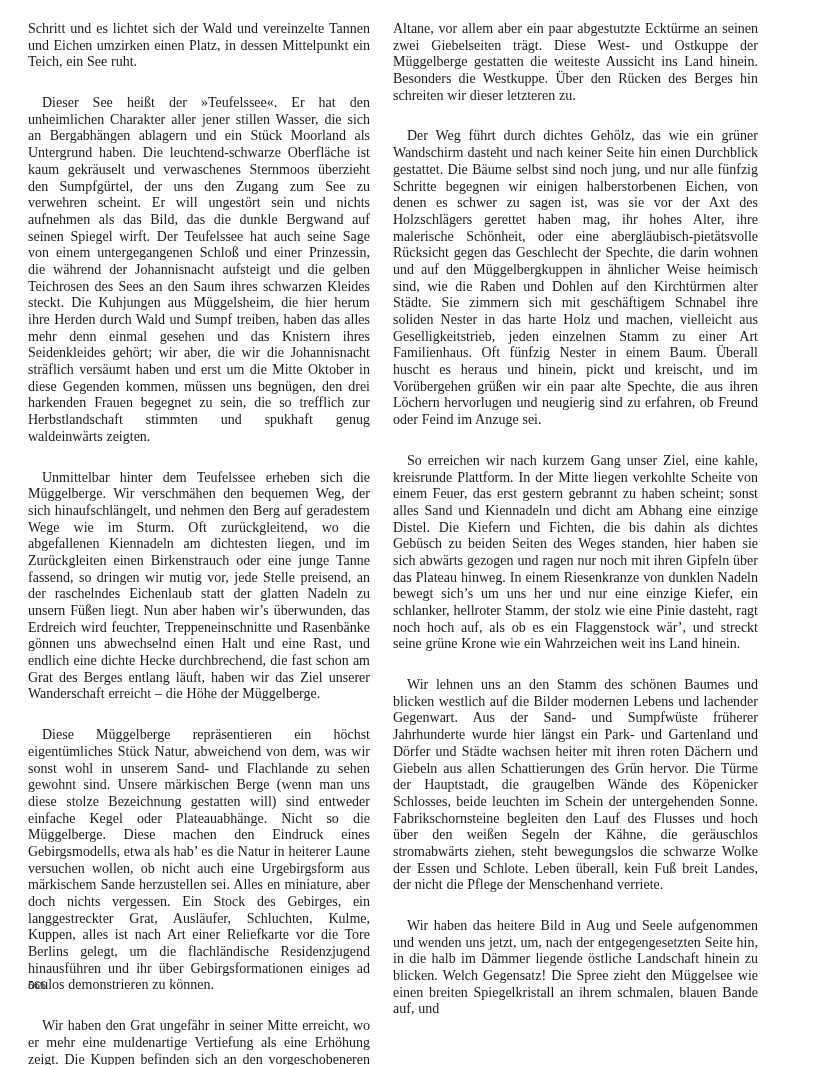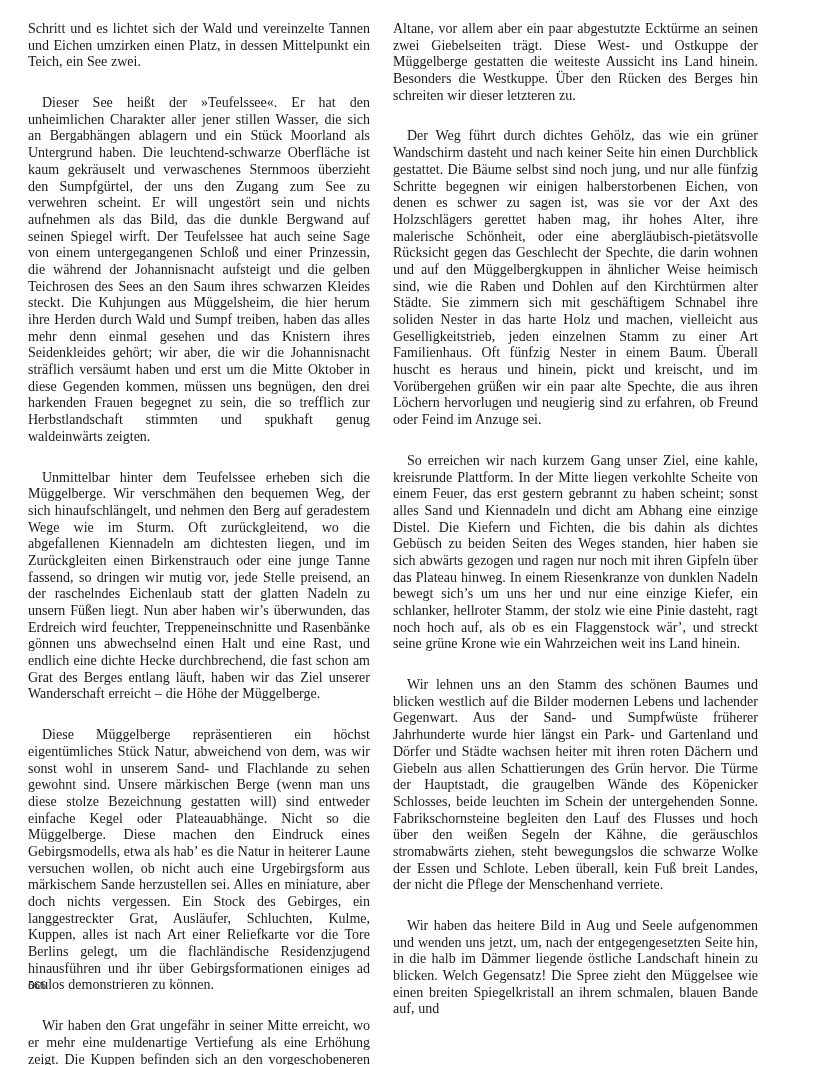--- a/index.html
+++ b/index.html
@@ -49,21 +49,21 @@
     line-height: 14px;
     color: #181818;
   }
 </style>
 </head>
 <body>
 
 <div class="page">
   <div class="columns">
     <div class="column left" id="col-left">
-        <p class="para" lang="de">Schritt und es lichtet sich der Wald und vereinzelte Tannen und Eichen umzirken einen Platz, in dessen Mittelpunkt ein Teich, ein See zwei.</p>
+        <p class="para" lang="de">Schritt und es lichtet sich der Wald und vereinzelte Tannen und Eichen umzirken einen Platz, in dessen Mittelpunkt ein Teich, ein See ruht.</p>
         <p class="para indent" lang="de">Dieser See heißt der »Teufelssee«. Er hat den unheimlichen Charakter aller jener stillen Wasser, die sich an Bergabhängen ablagern und ein Stück Moorland als Untergrund haben. Die leuchtend-schwarze Oberfläche ist kaum gekräuselt und verwaschenes Sternmoos überzieht den Sumpfgürtel, der uns den Zugang zum See zu verwehren scheint. Er will ungestört sein und nichts aufnehmen als das Bild, das die dunkle Bergwand auf seinen Spiegel wirft. Der Teufelssee hat auch seine Sage von einem untergegangenen Schloß und einer Prinzessin, die während der Johannisnacht aufsteigt und die gelben Teichrosen des Sees an den Saum ihres schwarzen Kleides steckt. Die Kuhjungen aus Müggelsheim, die hier herum ihre Herden durch Wald und Sumpf treiben, haben das alles mehr denn einmal gesehen und das Knistern ihres Seidenkleides gehört; wir aber, die wir die Johannisnacht sträflich versäumt haben und erst um die Mitte Oktober in diese Gegenden kommen, müssen uns begnügen, den drei harkenden Frauen begegnet zu sein, die so trefflich zur Herbstlandschaft stimmten und spukhaft genug waldeinwärts zeigten.</p>
         <p class="para indent" lang="de">Unmittelbar hinter dem Teufelssee erheben sich die Müggelberge. Wir verschmähen den bequemen Weg, der sich hinaufschlängelt, und nehmen den Berg auf geradestem Wege wie im Sturm. Oft zurückgleitend, wo die abgefallenen Kiennadeln am dichtesten liegen, und im Zurückgleiten einen Birkenstrauch oder eine junge Tanne fassend, so dringen wir mutig vor, jede Stelle preisend, an der raschelndes Eichenlaub statt der glatten Nadeln zu unsern Füßen liegt. Nun aber haben wir’s überwunden, das Erdreich wird feuchter, Treppeneinschnitte und Rasenbänke gönnen uns abwechselnd einen Halt und eine Rast, und endlich eine dichte Hecke durchbrechend, die fast schon am Grat des Berges entlang läuft, haben wir das Ziel unserer Wanderschaft erreicht – die Höhe der Müggelberge.</p>
         <p class="para indent" lang="de">Diese Müggelberge repräsentieren ein höchst eigentümliches Stück Natur, abweichend von dem, was wir sonst wohl in unserem Sand- und Flachlande zu sehen gewohnt sind. Unsere märkischen Berge (wenn man uns diese stolze Bezeichnung gestatten will) sind entweder einfache Kegel oder Plateauabhänge. Nicht so die Müggelberge. Diese machen den Eindruck eines Gebirgsmodells, etwa als hab’ es die Natur in heiterer Laune versuchen wollen, ob nicht auch eine Urgebirgsform aus märkischem Sande herzustellen sei. Alles en miniature, aber doch nichts vergessen. Ein Stock des Gebirges, ein langgestreckter Grat, Ausläufer, Schluchten, Kulme, Kuppen, alles ist nach Art einer Reliefkarte vor die Tore Berlins gelegt, um die flachländische Residenzjugend hinausführen und ihr über Gebirgsformationen einiges ad oculos demonstrieren zu können.</p>
         <p class="para indent" lang="de">Wir haben den Grat ungefähr in seiner Mitte erreicht, wo er mehr eine muldenartige Vertiefung als eine Erhöhung zeigt. Die Kuppen befinden sich an den vorgeschobeneren Punkten, so daß der ganze Berg einem ausgedehnten alten Schloßbau gleicht, der hohe Erker und</p>
       </div>
     <div class="column right" id="col-right">
         <p class="para" lang="de">Altane, vor allem aber ein paar abgestutzte Ecktürme an seinen zwei Giebelseiten trägt. Diese West- und Ostkuppe der Müggelberge gestatten die weiteste Aussicht ins Land hinein. Besonders die Westkuppe. Über den Rücken des Berges hin schreiten wir dieser letzteren zu.</p>
         <p class="para indent" lang="de">Der Weg führt durch dichtes Gehölz, das wie ein grüner Wandschirm dasteht und nach keiner Seite hin einen Durchblick gestattet. Die Bäume selbst sind noch jung, und nur alle fünfzig Schritte begegnen wir einigen halberstorbenen Eichen, von denen es schwer zu sagen ist, was sie vor der Axt des Holzschlägers gerettet haben mag, ihr hohes Alter, ihre malerische Schönheit, oder eine abergläubisch-pietätsvolle Rücksicht gegen das Geschlecht der Spechte, die darin wohnen und auf den Müggelbergkuppen in ähnlicher Weise heimisch sind, wie die Raben und Dohlen auf den Kirchtürmen alter Städte. Sie zimmern sich mit geschäftigem Schnabel ihre soliden Nester in das harte Holz und machen, vielleicht aus Geselligkeitstrieb, jeden einzelnen Stamm zu einer Art Familienhaus. Oft fünfzig Nester in einem Baum. Überall huscht es heraus und hinein, pickt und kreischt, und im Vorübergehen grüßen wir ein paar alte Spechte, die aus ihren Löchern hervorlugen und neugierig sind zu erfahren, ob Freund oder Feind im Anzuge sei.</p>
         <p class="para indent" lang="de">So erreichen wir nach kurzem Gang unser Ziel, eine kahle, kreisrunde Plattform. In der Mitte liegen verkohlte Scheite von einem Feuer, das erst gestern gebrannt zu haben scheint; sonst alles Sand und Kiennadeln und dicht am Abhang eine einzige Distel. Die Kiefern und Fichten, die bis dahin als dichtes Gebüsch zu beiden Seiten des Weges standen, hier haben sie sich abwärts gezogen und ragen nur noch mit ihren Gipfeln über das Plateau hinweg. In einem Riesenkranze von dunklen Nadeln bewegt sich’s um uns her und nur eine einzige Kiefer, ein schlanker, hellroter Stamm, der stolz wie eine Pinie dasteht, ragt noch hoch auf, als ob es ein Flaggenstock wär’, und streckt seine grüne Krone wie ein Wahrzeichen weit ins Land hinein.</p>
         <p class="para indent" lang="de">Wir lehnen uns an den Stamm des schönen Baumes und blicken westlich auf die Bilder modernen Lebens und lachender Gegenwart. Aus der Sand- und Sumpfwüste früherer Jahrhunderte wurde hier längst ein Park- und Gartenland und Dörfer und Städte wachsen heiter mit ihren roten Dächern und Giebeln aus allen Schattierungen des Grün hervor. Die Türme der Hauptstadt, die graugelben Wände des Köpenicker Schlosses, beide leuchten im Schein der untergehenden Sonne. Fabrikschornsteine begleiten den Lauf des Flusses und hoch über den weißen Segeln der Kähne, die geräuschlos stromabwärts ziehen, steht bewegungslos die schwarze Wolke der Essen und Schlote. Leben überall, kein Fuß breit Landes, der nicht die Pflege der Menschenhand verriete.</p>

